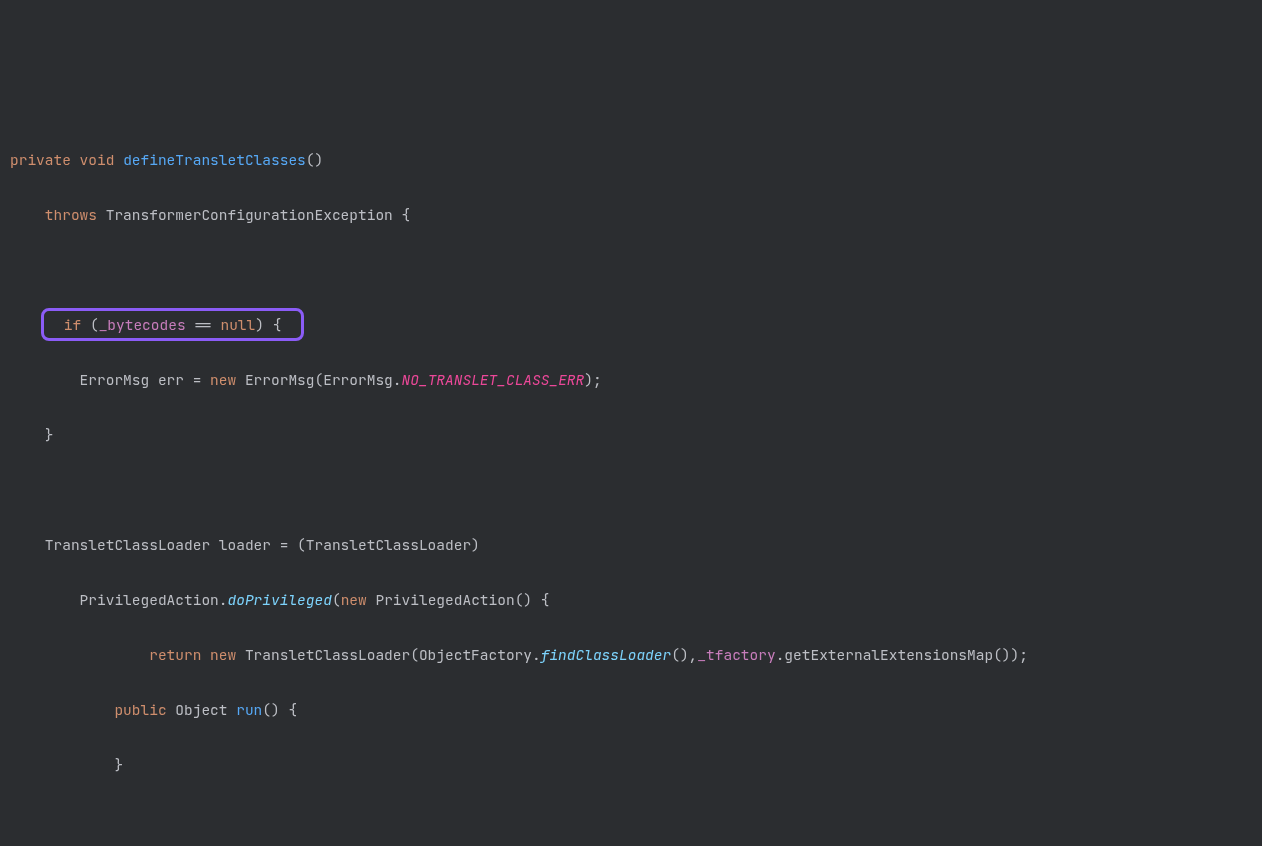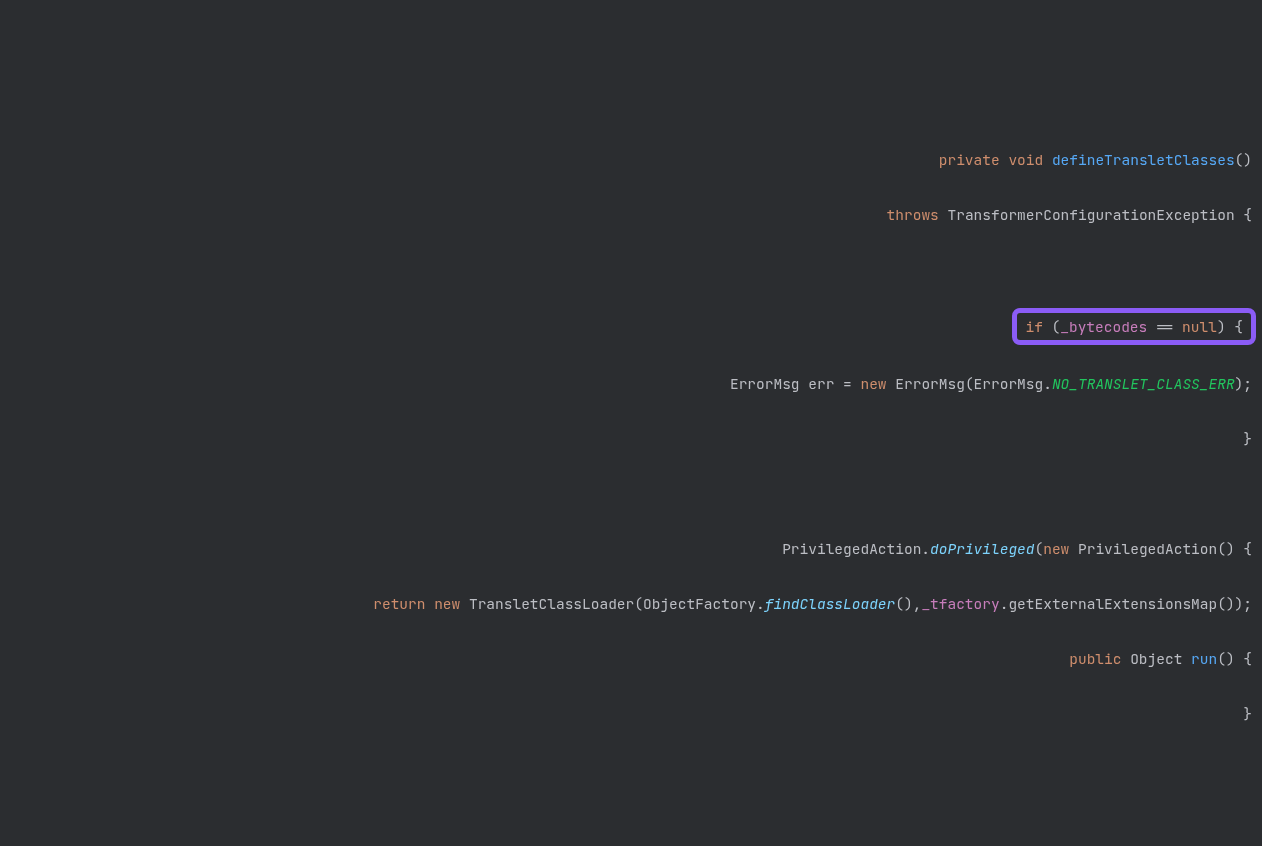--- a/index.html
+++ b/index.html
@@ -9,45 +9,46 @@
     font-size: 14.5px;
     line-height: 27.5px;
     color: #bcbec4;
     padding: 8px 10px;
     white-space: pre;
     overflow: hidden;
   }
   .kw { color: #cf8e6d; }
   .method-decl { color: #56a8f5; }
   .field { color: #c77dbb; }
-  .static-const { color: #22c55e; font-style: italic; }
+  .static-const { color: #ec4899; font-style: italic; }
   .method-italic { color: #7dd3fc; font-style: italic; }
   .hl1 {
-    border: 5px solid #8b5cf6;
+    border: 3px solid #8b5cf6;
     border-radius: 8px;
-    padding: 0 8px;
+    padding: 0 20px;
     display: inline-block;
     margin: -3px -4px;
   }
-  .line { display: block; text-align: right; }
+  .line { display: block; }
   .code-area { position: relative; }
 </style>
 </head>
 <body>
 
 
 
 <div class="code-area">
 <span class="line"><span class="kw">private</span> <span class="kw">void</span> <span class="method-decl">defineTransletClasses</span><span>()</span></span>
 <span class="line">    <span class="kw">throws</span> <span>TransformerConfigurationException {</span></span>
 <span class="line"> </span>
 <span class="line">    <span class="hl1"><span class="kw">if</span><span> (</span><span class="field">_bytecodes</span><span> == </span><span class="kw">null</span><span>) {</span></span></span>
 <span class="line">        <span>ErrorMsg err = </span><span class="kw">new</span><span> ErrorMsg(ErrorMsg.</span><span class="static-const">NO_TRANSLET_CLASS_ERR</span><span>);</span></span>
 <span class="line">    <span>}</span></span>
 <span class="line"> </span>
+<span class="line">    <span>TransletClassLoader loader = (TransletClassLoader)</span></span>
 <span class="line">        <span>PrivilegedAction.</span><span class="method-italic">doPrivileged</span><span>(</span><span class="kw">new</span><span> PrivilegedAction() {</span></span>
 <span class="line">                <span class="kw">return</span> <span class="kw">new</span><span> TransletClassLoader(ObjectFactory.</span><span class="method-italic">findClassLoader</span><span>(),</span><span class="field">_tfactory</span><span>.getExternalExtensionsMap());</span></span>
 <span class="line">            <span class="kw">public</span><span> Object </span><span class="method-decl">run</span><span>() {</span></span>
 <span class="line">            <span>}</span></span>
 
 
 
 
 
 

